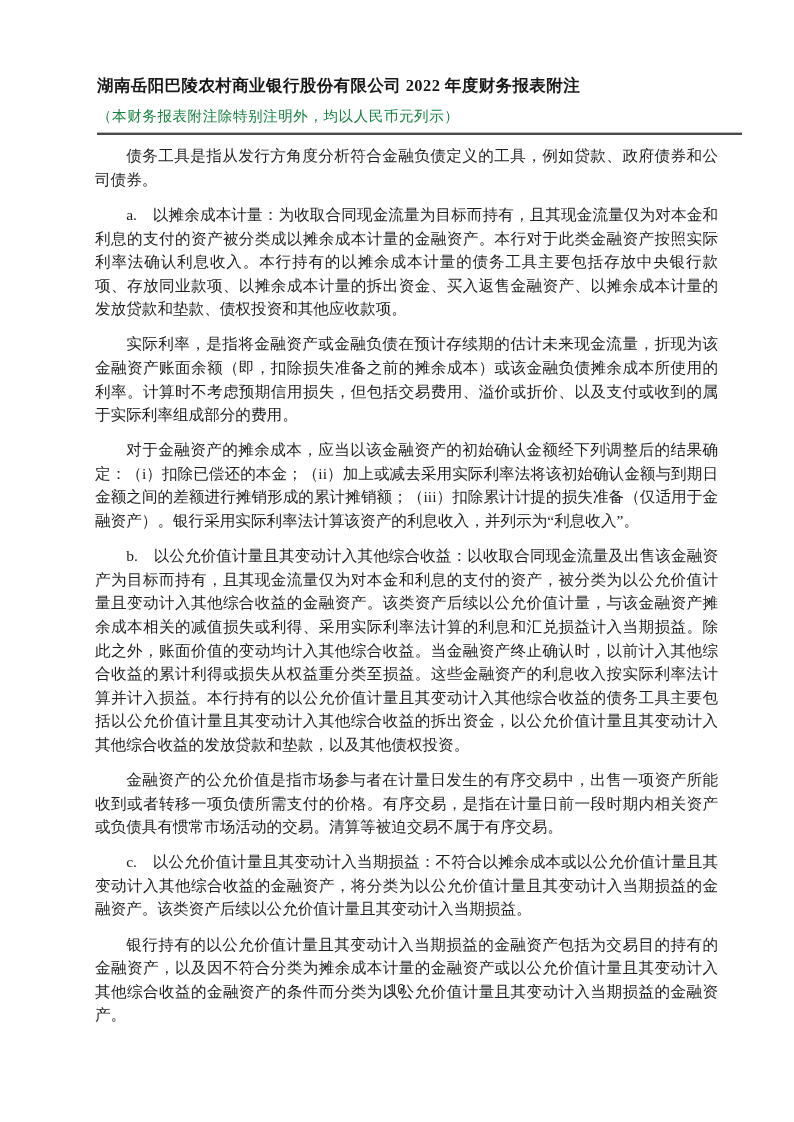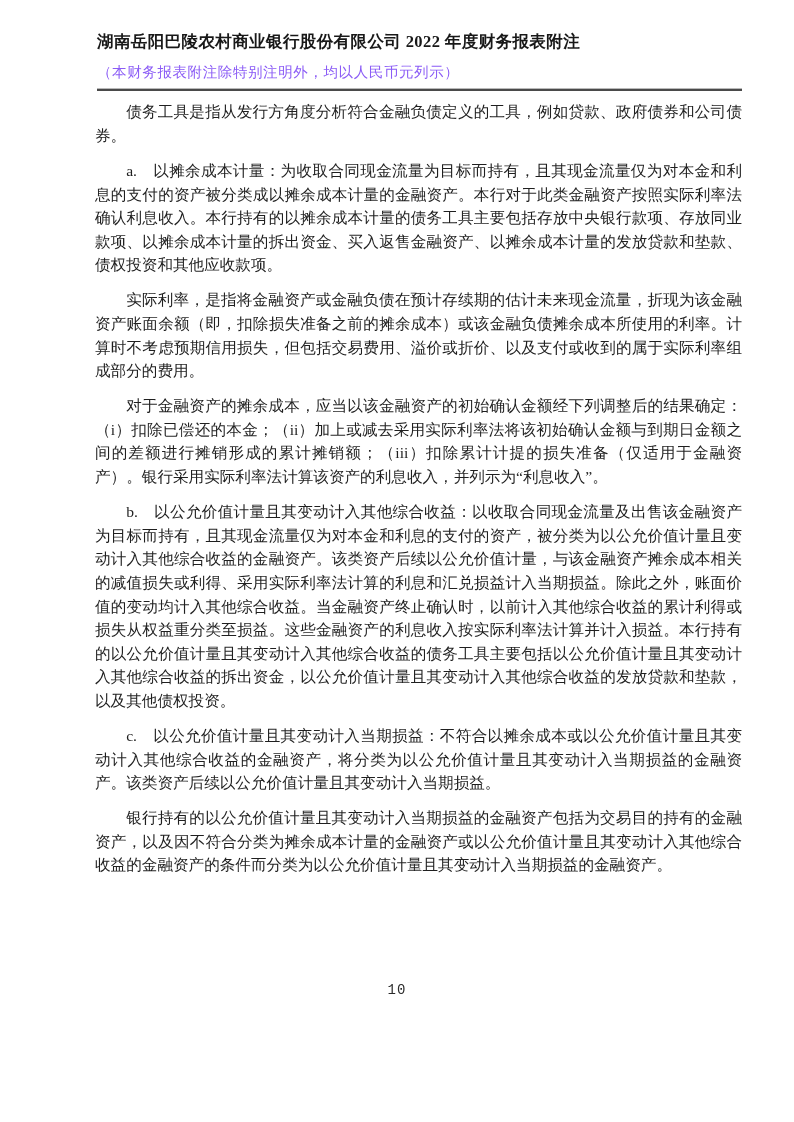--- a/index.html
+++ b/index.html
@@ -12,41 +12,42 @@
     width: 794px;
     height: 1122px;
     background: #ffffff;
     font-family: "Liberation Serif", "DejaVu Serif", serif;
     color: #1f1f1f;
     overflow: hidden;
     box-sizing: border-box;
   }
   .header {
     padding: 31px 52px 0 97px;
+    margin-top: 44px;
   }
   .doc-title {
     font-size: 16.5px;
     font-weight: 700;
     letter-spacing: 0.4px;
     line-height: 1.35;
     color: #181818;
   }
   .doc-subtitle {
     margin-top: 10px;
     font-size: 14.5px;
     letter-spacing: 0.6px;
-    color: #8b5cf6;
+    color: #15803d;
   }
   .header-rule {
     margin-top: 6px;
     height: 3px;
     background: linear-gradient(#b9b9b9 1px, #4a4a4a 1px);
   }
   .doc-body {
-    padding: 0 52px 0 95px;
+    padding: 0 76px 0 95px;
   }
   .doc-body p {
     margin: 11.5px 0 0 0;
     font-size: 15.6px;
     line-height: 23.6px;
     text-align: justify;
     text-justify: inter-ideograph;
     text-indent: 2em;
     color: #1f1f1f;
   }
@@ -77,20 +78,21 @@
     <div class="doc-subtitle">（本财务报表附注除特别注明外，均以人民币元列示）</div>
     <div class="header-rule"></div>
   </div>
 
   <div class="doc-body">
     <p>债务工具是指从发行方角度分析符合金融负债定义的工具，例如贷款、政府债券和公司债券。</p>
     <p>a.　以摊余成本计量：为收取合同现金流量为目标而持有，且其现金流量仅为对本金和利息的支付的资产被分类成以摊余成本计量的金融资产。本行对于此类金融资产按照实际利率法确认利息收入。本行持有的以摊余成本计量的债务工具主要包括存放中央银行款项、存放同业款项、以摊余成本计量的拆出资金、买入返售金融资产、以摊余成本计量的发放贷款和垫款、债权投资和其他应收款项。</p>
     <p>实际利率，是指将金融资产或金融负债在预计存续期的估计未来现金流量，折现为该金融资产账面余额（即，扣除损失准备之前的摊余成本）或该金融负债摊余成本所使用的利率。计算时不考虑预期信用损失，但包括交易费用、溢价或折价、以及支付或收到的属于实际利率组成部分的费用。</p>
     <p>对于金融资产的摊余成本，应当以该金融资产的初始确认金额经下列调整后的结果确定：（i）扣除已偿还的本金；（ii）加上或减去采用实际利率法将该初始确认金额与到期日金额之间的差额进行摊销形成的累计摊销额；（iii）扣除累计计提的损失准备（仅适用于金融资产）。银行采用实际利率法计算该资产的利息收入，并列示为“利息收入”。</p>
     <p>b.　以公允价值计量且其变动计入其他综合收益：以收取合同现金流量及出售该金融资产为目标而持有，且其现金流量仅为对本金和利息的支付的资产，被分类为以公允价值计量且变动计入其他综合收益的金融资产。该类资产后续以公允价值计量，与该金融资产摊余成本相关的减值损失或利得、采用实际利率法计算的利息和汇兑损益计入当期损益。除此之外，账面价值的变动均计入其他综合收益。当金融资产终止确认时，以前计入其他综合收益的累计利得或损失从权益重分类至损益。这些金融资产的利息收入按实际利率法计算并计入损益。本行持有的以公允价值计量且其变动计入其他综合收益的债务工具主要包括以公允价值计量且其变动计入其他综合收益的拆出资金，以公允价值计量且其变动计入其他综合收益的发放贷款和垫款，以及其他债权投资。</p>
+    <p>金融资产的公允价值是指市场参与者在计量日发生的有序交易中，出售一项资产所能收到或者转移一项负债所需支付的价格。有序交易，是指在计量日前一段时期内相关资产或负债具有惯常市场活动的交易。清算等被迫交易不属于有序交易。</p>
     <p>c.　以公允价值计量且其变动计入当期损益：不符合以摊余成本或以公允价值计量且其变动计入其他综合收益的金融资产，将分类为以公允价值计量且其变动计入当期损益的金融资产。该类资产后续以公允价值计量且其变动计入当期损益。</p>
     <p>银行持有的以公允价值计量且其变动计入当期损益的金融资产包括为交易目的持有的金融资产，以及因不符合分类为摊余成本计量的金融资产或以公允价值计量且其变动计入其他综合收益的金融资产的条件而分类为以公允价值计量且其变动计入当期损益的金融资产。</p>
   </div>
 
   <div class="footer">
     <span class="page-number">10</span>
   </div>
 
 </div>
 

